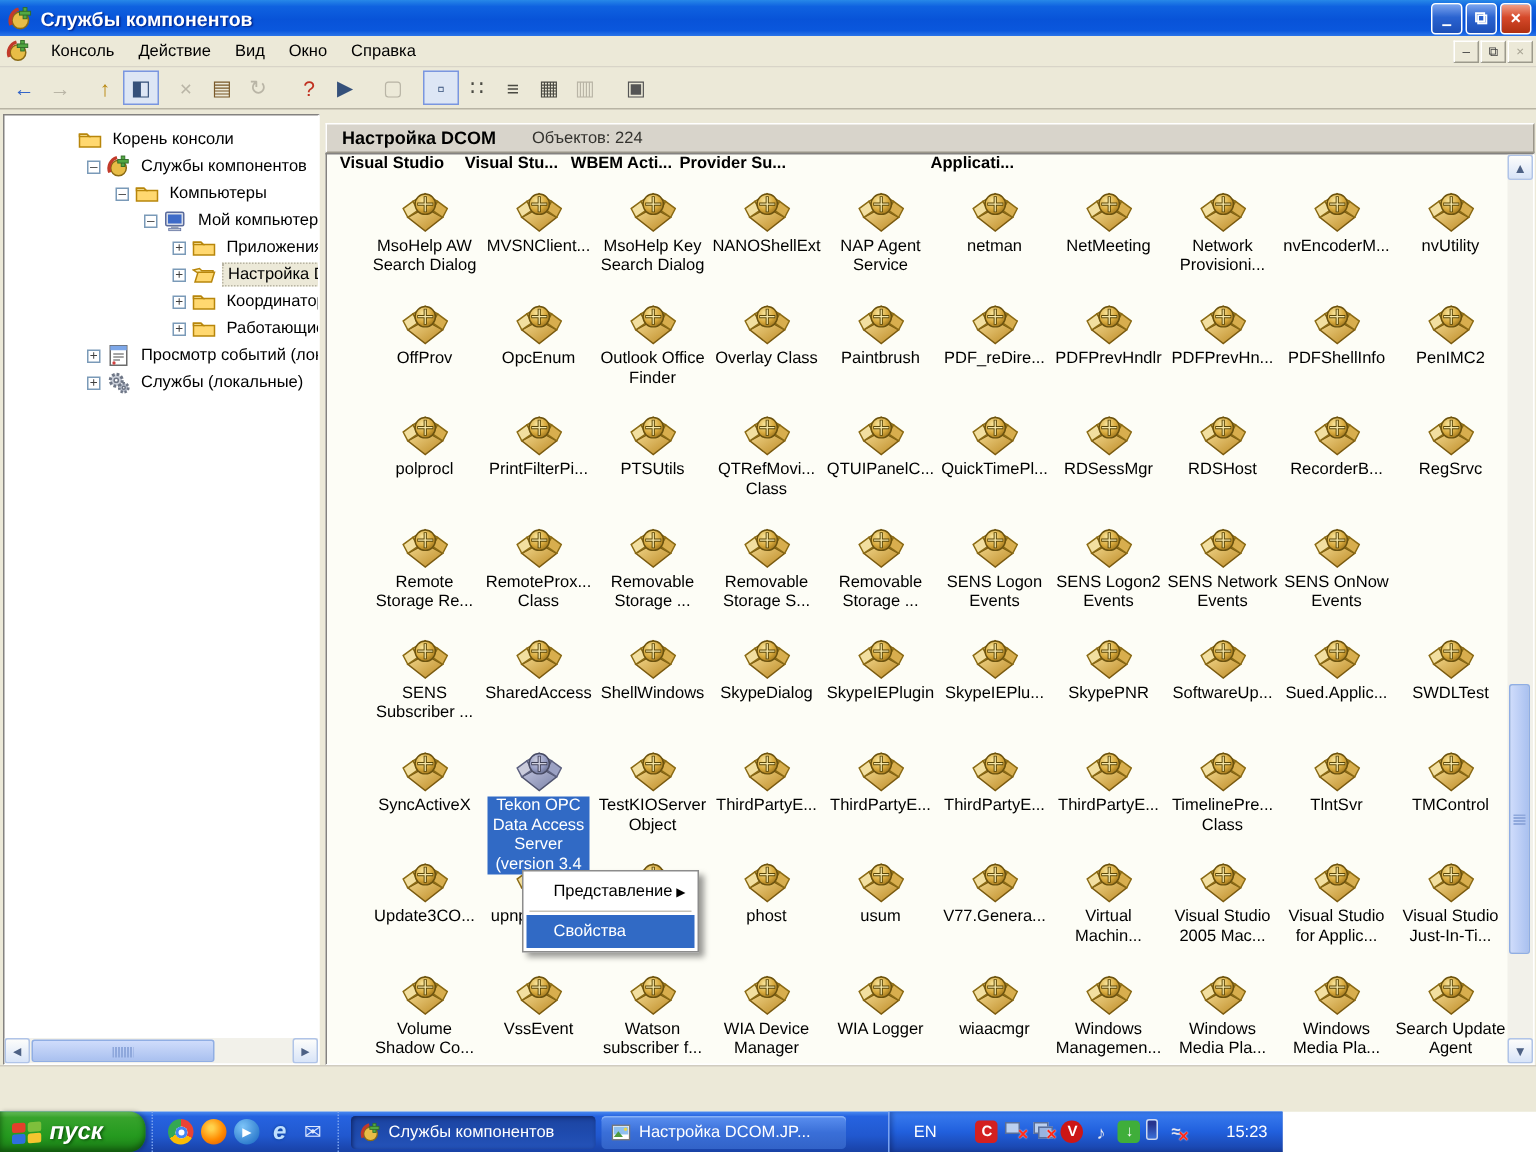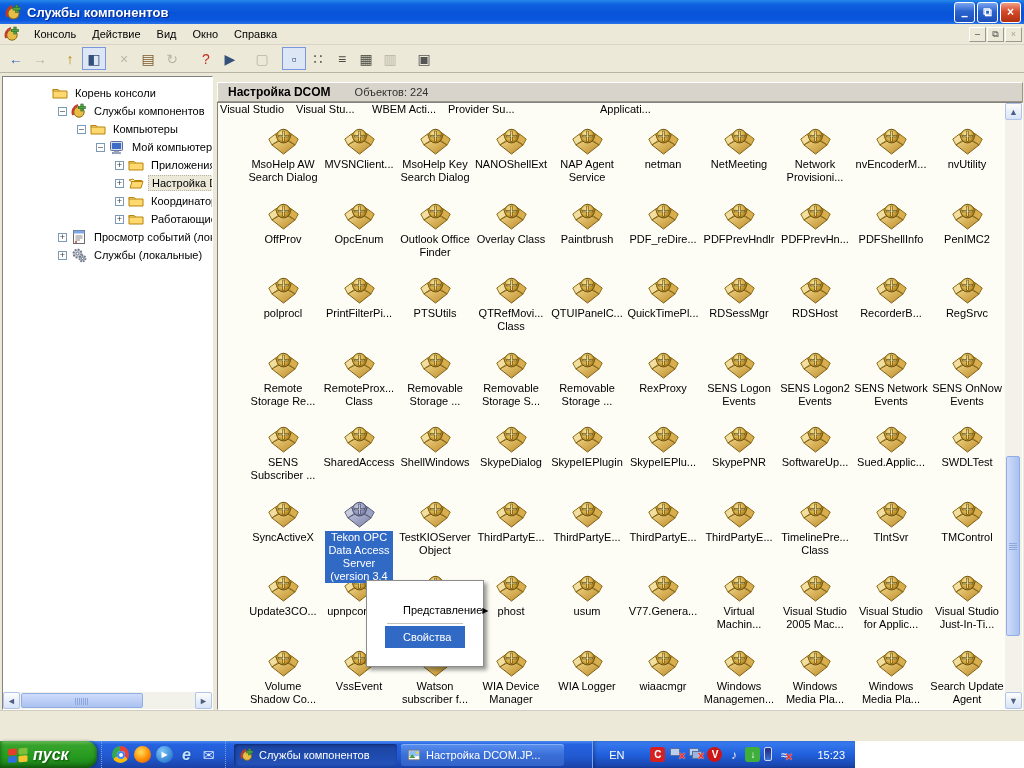--- a/index.html
+++ b/index.html
@@ -62,21 +62,21 @@
 
   .right-panel { flex:1; display:flex; flex-direction:column; padding-top:6px; background:#ECE9D8; }
   .list-header { height:20px; background:#d8d4cb; border:1px solid; border-color:#fff #9a968a #9a968a #fff;
     display:flex; align-items:center; padding:0 10px; }
   .list-header .ht { font-weight:bold; font-size:12px; margin-right:24px; }
   .list-header .hc { color:#33322e; }
   .list-body { flex:1; display:flex; border:1px solid; border-color:#848280 #fff #fff #848280;
     background:#fdfdf6; overflow:hidden; }
   .grid { flex:1; overflow:hidden; padding-left:2px; }
   .partial-row { display:flex; height:16px; }
-  .pcell { width:76px; flex:0 0 76px; text-align:left; overflow:hidden; white-space:nowrap; }
+  .pcell { width:76px; flex:0 0 76px; text-align:right; overflow:hidden; white-space:nowrap;font-weight:bold; }
   .grid-row { display:flex; height:74.5px;margin-left:25px; }
   .cell { width:76px; flex:0 0 76px; display:flex; flex-direction:column; align-items:center;
     padding-top:6px; }
   .cell svg.dcom { width:31px; height:31px; flex:0 0 auto; }
   .cell-label { margin-top:2px; text-align:center; line-height:13px; max-width:75px; }
   .cell.selected svg.dcom { filter:grayscale(.3) hue-rotate(190deg) saturate(.5) brightness(.92); }
   .cell.selected .cell-label { background:#316AC5; color:#fff; padding:0 2px; max-width:68px;
     position:relative; z-index:3; }
 
   
@@ -86,22 +86,22 @@
     background:linear-gradient(90deg,#cfdcfb,#aac1f0); border:1px solid #90aee4; border-radius:2px; }
   .v-thumb::after, .h-thumb::after { content:""; display:block; margin:auto; margin-top:86px;
     width:8px; height:7px;
     background:repeating-linear-gradient(180deg,#8fa8dc 0 1px,transparent 1px 2px); }
   .h-thumb::after { margin:4px auto 0; width:14px; height:7px;
     background:repeating-linear-gradient(90deg,#8fa8dc 0 1px,transparent 1px 2px); }
 
   .bottom-strip { height:31px; background:#ECE9D8; border-top:1px solid #d0ccc0; }
 
   
-  .ctx { position:absolute; left:366px; top:580px; width:118px; background:#fff;
-    border:1px solid #8c8c8c; padding:18px; box-shadow:3px 3px 4px rgba(0,0,0,.4); z-index:20; }
+  .ctx { position:absolute; left:348px; top:580px; width:118px; background:#fff;
+    border:1px solid #8c8c8c; padding:2px; box-shadow:3px 3px 4px rgba(0,0,0,.4); z-index:20; }
   .ctx-item { height:22px; display:flex; align-items:center; padding:0 6px 0 18px; color:#000; }
   .ctx-item .arrow { margin-left:auto; font-size:8px; }
   .ctx-item.hl { background:#316AC5; color:#fff; }
   .ctx-sep { height:1px; background:#c5c2b8; margin:2px 2px; }
 
   
   .taskbar { position:absolute; left:0; top:741px; width:855px; height:27px; display:flex;
     background:linear-gradient(180deg,#4a8af0 0%,#2663e0 12%,#2158cf 60%,#1941a5 100%); }
   .startbtn { width:97px; height:27px; display:flex; align-items:center; gap:5px; padding-left:8px;
     border-radius:0 11px 11px 0; color:#fff; font-size:16px; font-weight:bold; font-style:italic;
@@ -594,26 +594,20 @@
               <div class="cell">
                 <svg class="dcom">
                   <use href="#i-dcom"></use>
                 </svg>
                 <div class="cell-label">Removable Storage ...</div>
               </div>
               <div class="cell">
                 <svg class="dcom">
                   <use href="#i-dcom"></use>
                 </svg>
-                <div class="cell-label">RexProxy</div>
-              </div>
-              <div class="cell">
-                <svg class="dcom">
-                  <use href="#i-dcom"></use>
-                </svg>
                 <div class="cell-label">SENS Logon Events</div>
               </div>
               <div class="cell">
                 <svg class="dcom">
                   <use href="#i-dcom"></use>
                 </svg>
                 <div class="cell-label">SENS Logon2 Events</div>
               </div>
               <div class="cell">
                 <svg class="dcom">

